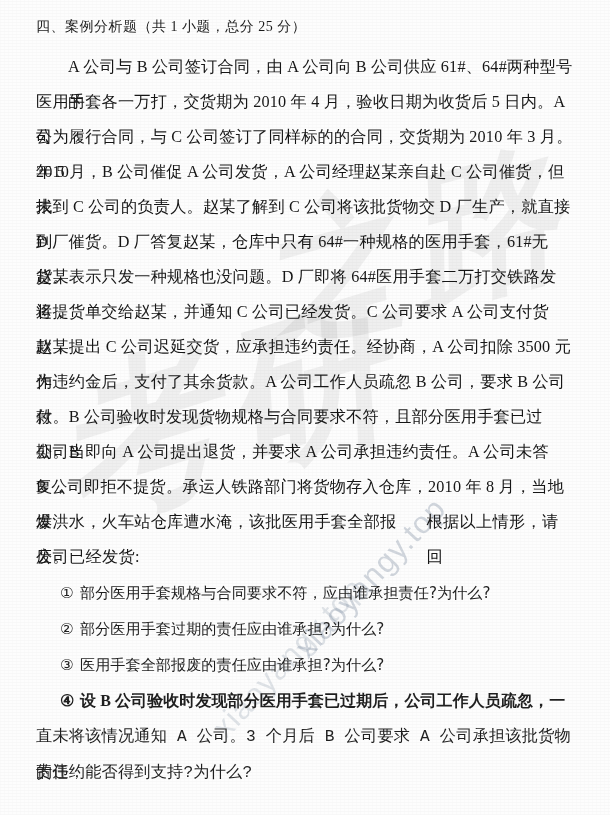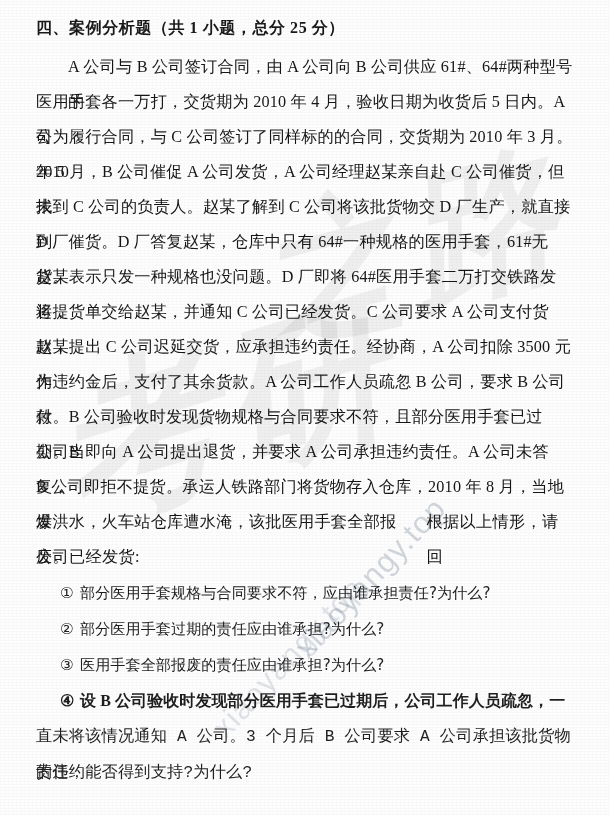--- a/index.html
+++ b/index.html
@@ -64,22 +64,22 @@
   .content {
     position: relative;
     z-index: 2;
     padding: 0;
   }
 
   .heading {
     position: absolute;
     left: 36px;
     top: 18px;
-    font-size: 16px;
-    font-weight: 700;
+    font-size: 14px;
+    font-weight: 400;
     letter-spacing: 0.035em;
     white-space: nowrap;
   }
 
   .body-block {
     position: absolute;
     left: 36px;
     top: 50px;
     width: 538px;
   }

